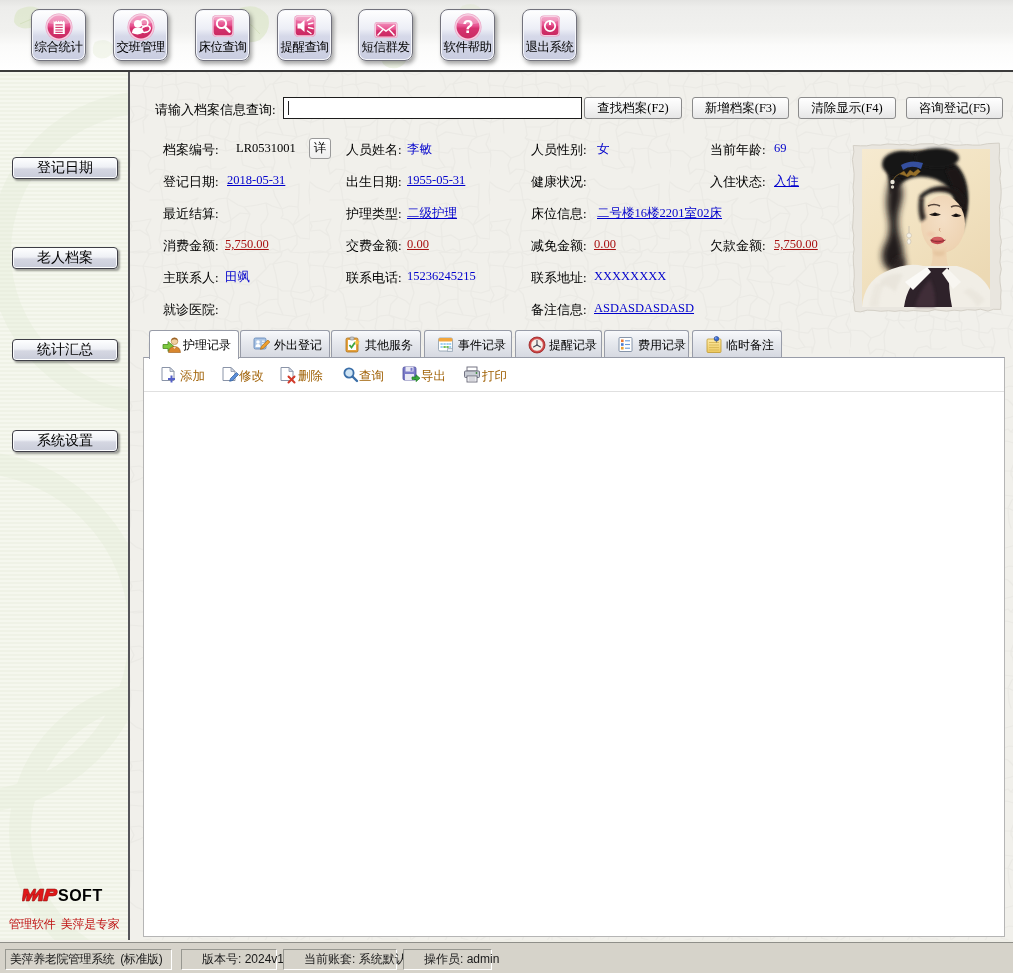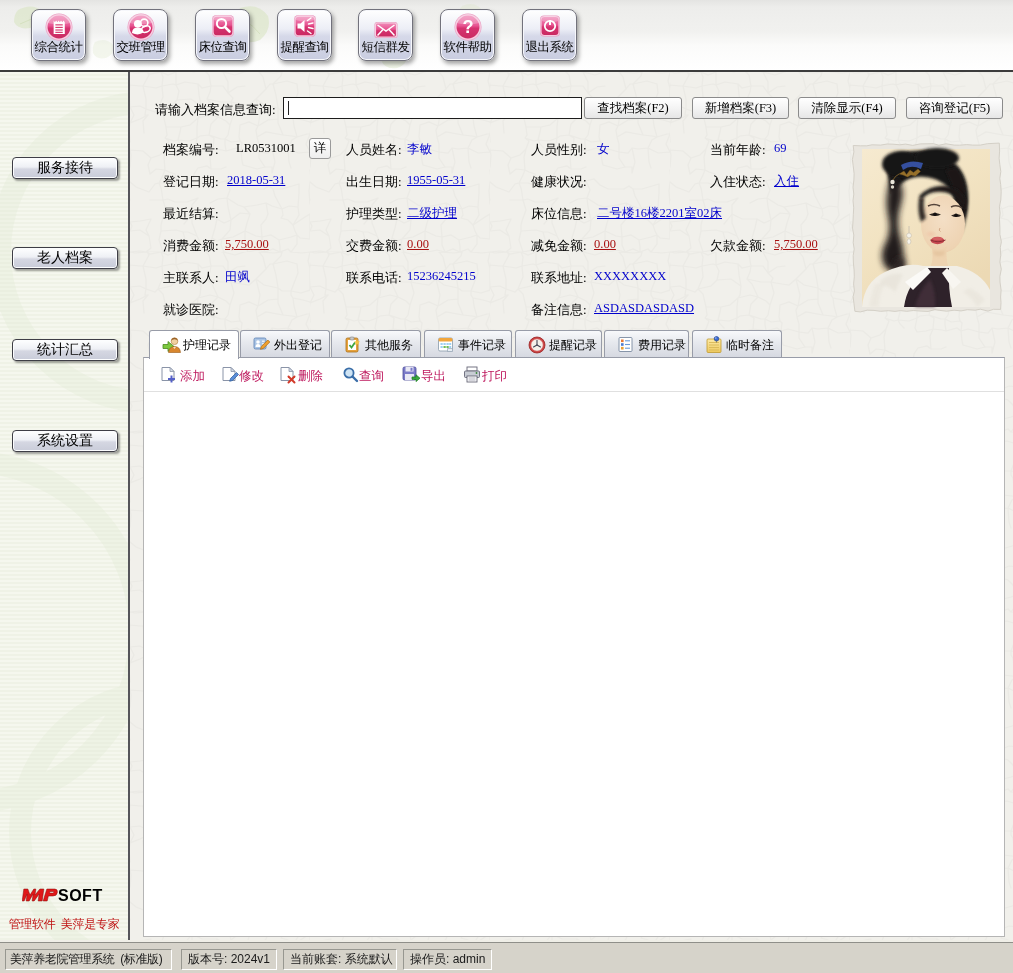--- a/index.html
+++ b/index.html
@@ -47,36 +47,36 @@
   border-radius:3px 3px 0 0;background:linear-gradient(#f8f9fb 0%,#e8eaef 40%,#d6d9e1 100%);
   font-size:12.5px;color:#000;text-align:left}
 .tab .tx{position:absolute;left:33px;top:6px;white-space:nowrap;font-size:12px}
 .tab .tic{position:absolute;left:12px;top:5px}
 .tab.act{background:#fff;height:29px;z-index:5}
 
 #workarea{position:absolute;left:13px;top:285px;width:862px;height:580px;background:#fff;
   border:1px solid #b5b5b5;border-top:1px solid #989ca8}
 #toolbar2{position:absolute;left:0;top:0;width:860px;height:34px;background:#fff;
   border-bottom:1px solid #e0e0e0}
-.t2item{position:absolute;top:10px;font-size:12.5px;color:#be185d;white-space:nowrap}
+.t2item{position:absolute;top:10px;font-size:12.5px;color:#a16207;white-space:nowrap}
 .t2ic{position:absolute;top:8px}
 #thead{position:absolute;left:0;top:35px;width:860px;height:22px;
   background:linear-gradient(#fdfdfd 0%,#f1f1f1 60%,#e6e6e6 100%);
   border-bottom:1px solid #ababab;font-size:12.5px;color:#000}
 #thead span{position:absolute;top:3px}
 #thead i{position:absolute;top:2px;width:1px;height:18px;background:#c6c6c6}
 #totrow{position:absolute;left:0;bottom:0;width:860px;height:24px;background:#f2f2f0;
   border-top:1px solid #cccccc;font-size:12.5px;color:#000}
 
 #statusbar{position:absolute;left:0;top:942px;width:1013px;height:31px;
   background:#d6d3ca;border-top:1px solid #8f8f89;
   font-family:"Liberation Sans",sans-serif;font-size:12px;color:#1a1a1a}
 .seg{position:absolute;top:6px;height:21px;border:1px solid;
   border-color:#979790 #ffffff #ffffff #979790;background:#d6d3ca;
-  line-height:19px;padding:0 6px;white-space:nowrap}
+  line-height:19px;padding:0 20px;white-space:nowrap}
 </style></head>
 <body>
 <svg width="0" height="0" style="position:absolute">
   <defs>
     <linearGradient id="pinkg" x1="0" y1="0" x2="0" y2="1">
       <stop offset="0" stop-color="#f08ab8"></stop>
         <stop offset="0.45" stop-color="#e75592"></stop>
       <stop offset="0.55" stop-color="#d63270"></stop>
         <stop offset="1" stop-color="#c92a60"></stop>
     </linearGradient>
@@ -194,21 +194,21 @@
 </div>
 
 <div id="sidebar">
   <svg class="abs" style="left:0;top:0" width="128" height="868" viewBox="0 0 128 868">
     <g fill="none" stroke="#e2ebd4" stroke-width="22" opacity="0.33">
       <circle cx="150" cy="180" r="150"></circle>
       <circle cx="-30" cy="560" r="170"></circle>
       <circle cx="160" cy="760" r="140"></circle>
     </g>
   </svg>
-  <div class="sbtn" style="top:85px">服务接待</div>
+  <div class="sbtn" style="top:85px">登记日期</div>
   <div class="sbtn" style="top:175px">老人档案</div>
   <div class="sbtn" style="top:267px">统计汇总</div>
   <div class="sbtn" style="top:358px">系统设置</div>
   <div id="mplogo" class="abs" style="left:22px;top:813px"><svg width="90" height="22" viewBox="0 0 90 22">
         <g fill="#e01818" stroke="#8a0c0c" stroke-width="0.5">
           <path d="M1 16 L1 4 5 4 8 10 11 4 13 4 13 10 17 4 21 4 21 16 17 16 17 9 13 16 11 16 11 9 8 16 5 16 5 9 3 16 Z" transform="skewX(-8)" transform-origin="11 10"></path>
           <path d="M22 16 L24 4 32 4 Q35 4 35 7.5 Q35 11 31 11 L26.5 11 26 16 Z M27.2 8 L30.5 8 Q31.5 8 31.5 7 Q31.5 6.5 30.7 6.5 L27.5 6.5 Z" transform="skewX(-8)" transform-origin="28 10"></path>
         </g>
         <g fill="#000" font-family="Liberation Sans" font-weight="bold" font-size="16">
           <text x="36" y="16" letter-spacing="0.5">SOFT</text>

